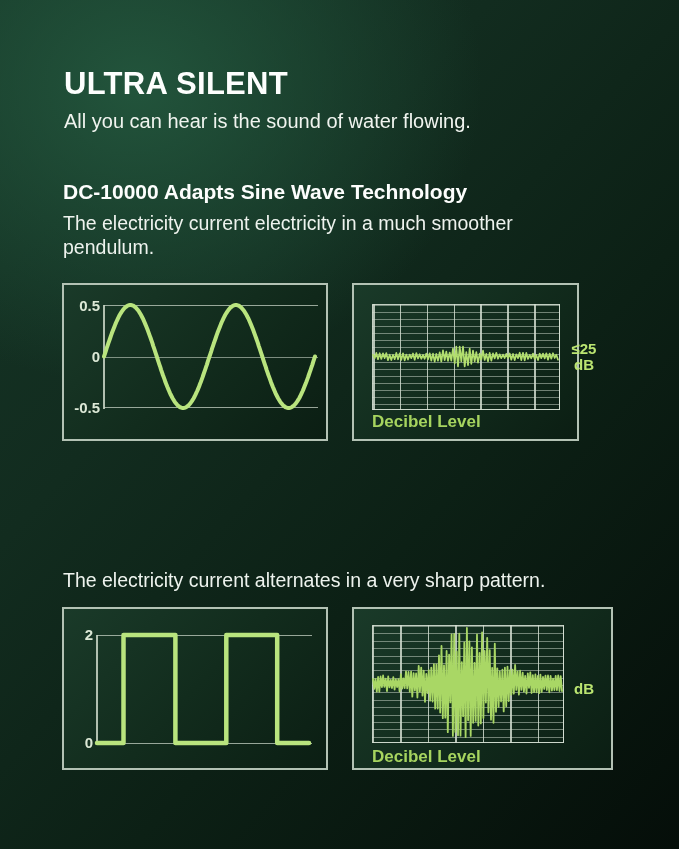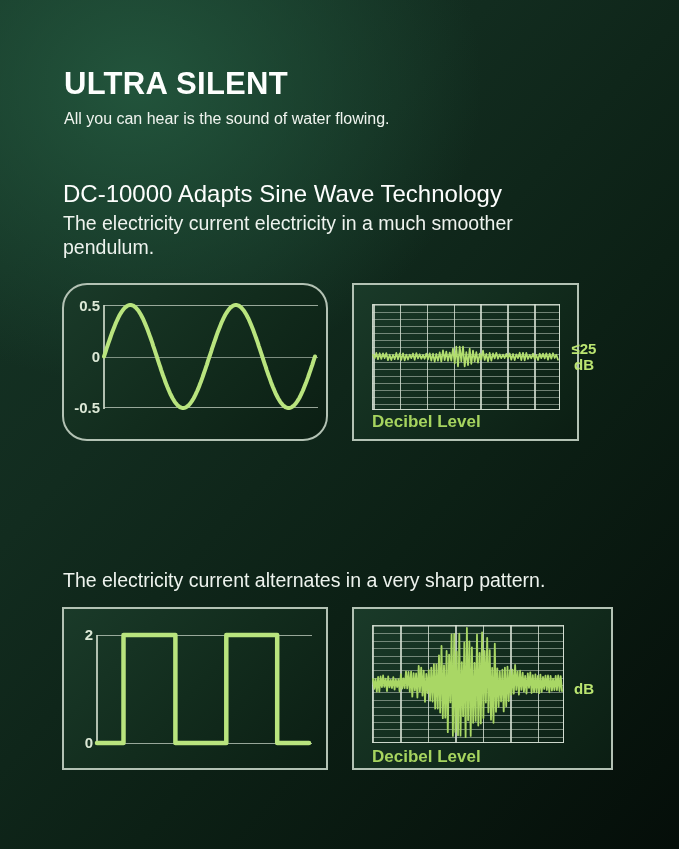--- a/index.html
+++ b/index.html
@@ -4,31 +4,31 @@
 <style>
   html,body{margin:0;padding:0;background:#000;}
   body{width:679px;height:849px;overflow:hidden;font-family:"Liberation Sans",sans-serif;}
   .page{position:relative;width:679px;height:849px;
     background:
       radial-gradient(75% 52% at 20% 10%, rgba(35,86,61,0.95), rgba(35,86,61,0) 68%),
       linear-gradient(132deg,#163627 0%,#122c1f 34%,#0c2015 62%,#050e09 100%);
   }
   
   .title{position:absolute;left:64px;top:66px;margin:0;color:#fdfefd;font-size:31px;font-weight:800;letter-spacing:.3px;}
-  .subtitle{position:absolute;left:64px;top:110px;margin:0;color:#f0f4ef;font-size:16px;font-weight:400;}
-  .sec-h{position:absolute;margin:0;color:#fdfefd;font-size:24px;font-weight:400;line-height:1.35;}
+  .subtitle{position:absolute;left:64px;top:110px;margin:0;color:#f0f4ef;font-size:20px;font-weight:400;}
+  .sec-h{position:absolute;margin:0;color:#fdfefd;font-size:21px;font-weight:700;line-height:1.35;}
   .sec-p{position:absolute;margin:0;color:#eef3ee;font-size:19.5px;font-weight:400;line-height:1.25;}
   #h-sine{left:63px;top:178px;width:560px;}
   #p-sine{left:63px;top:211px;width:545px;}
   #h-square{left:63px;top:503px;width:520px;}
   #p-square{left:63px;top:568px;width:600px;}
   
   .panel{position:absolute;margin:0;box-sizing:border-box;border:2px solid #b3c2b4;
     background:linear-gradient(133deg,#1a3a29 0%,#122c1d 50%,#0b1e13 100%);}
-  #panel-sine  {left:62px; top:283px;width:266px;height:158px;border-radius:25px;}
+  #panel-sine  {left:62px; top:283px;width:266px;height:158px;}
   #panel-db1   {left:352px;top:283px;width:227px;height:158px;}
   #panel-square{left:62px; top:607px;width:266px;height:163px;}
   #panel-db2   {left:352px;top:607px;width:261px;height:163px;}
   
   .plot{position:absolute;}
   #plot-sine{left:40px;top:20px;width:211px;height:103px;}
   #plot-square{left:33px;top:26px;width:212px;height:108px;}
   .gl{position:absolute;left:0;right:-3px;height:1px;background:rgba(198,210,196,0.75);}
   #plot-sine .gl.mid{background:rgba(198,210,196,0.6);}
   .axis{position:absolute;left:-1px;top:0;width:2px;background:rgba(204,216,201,0.85);}

